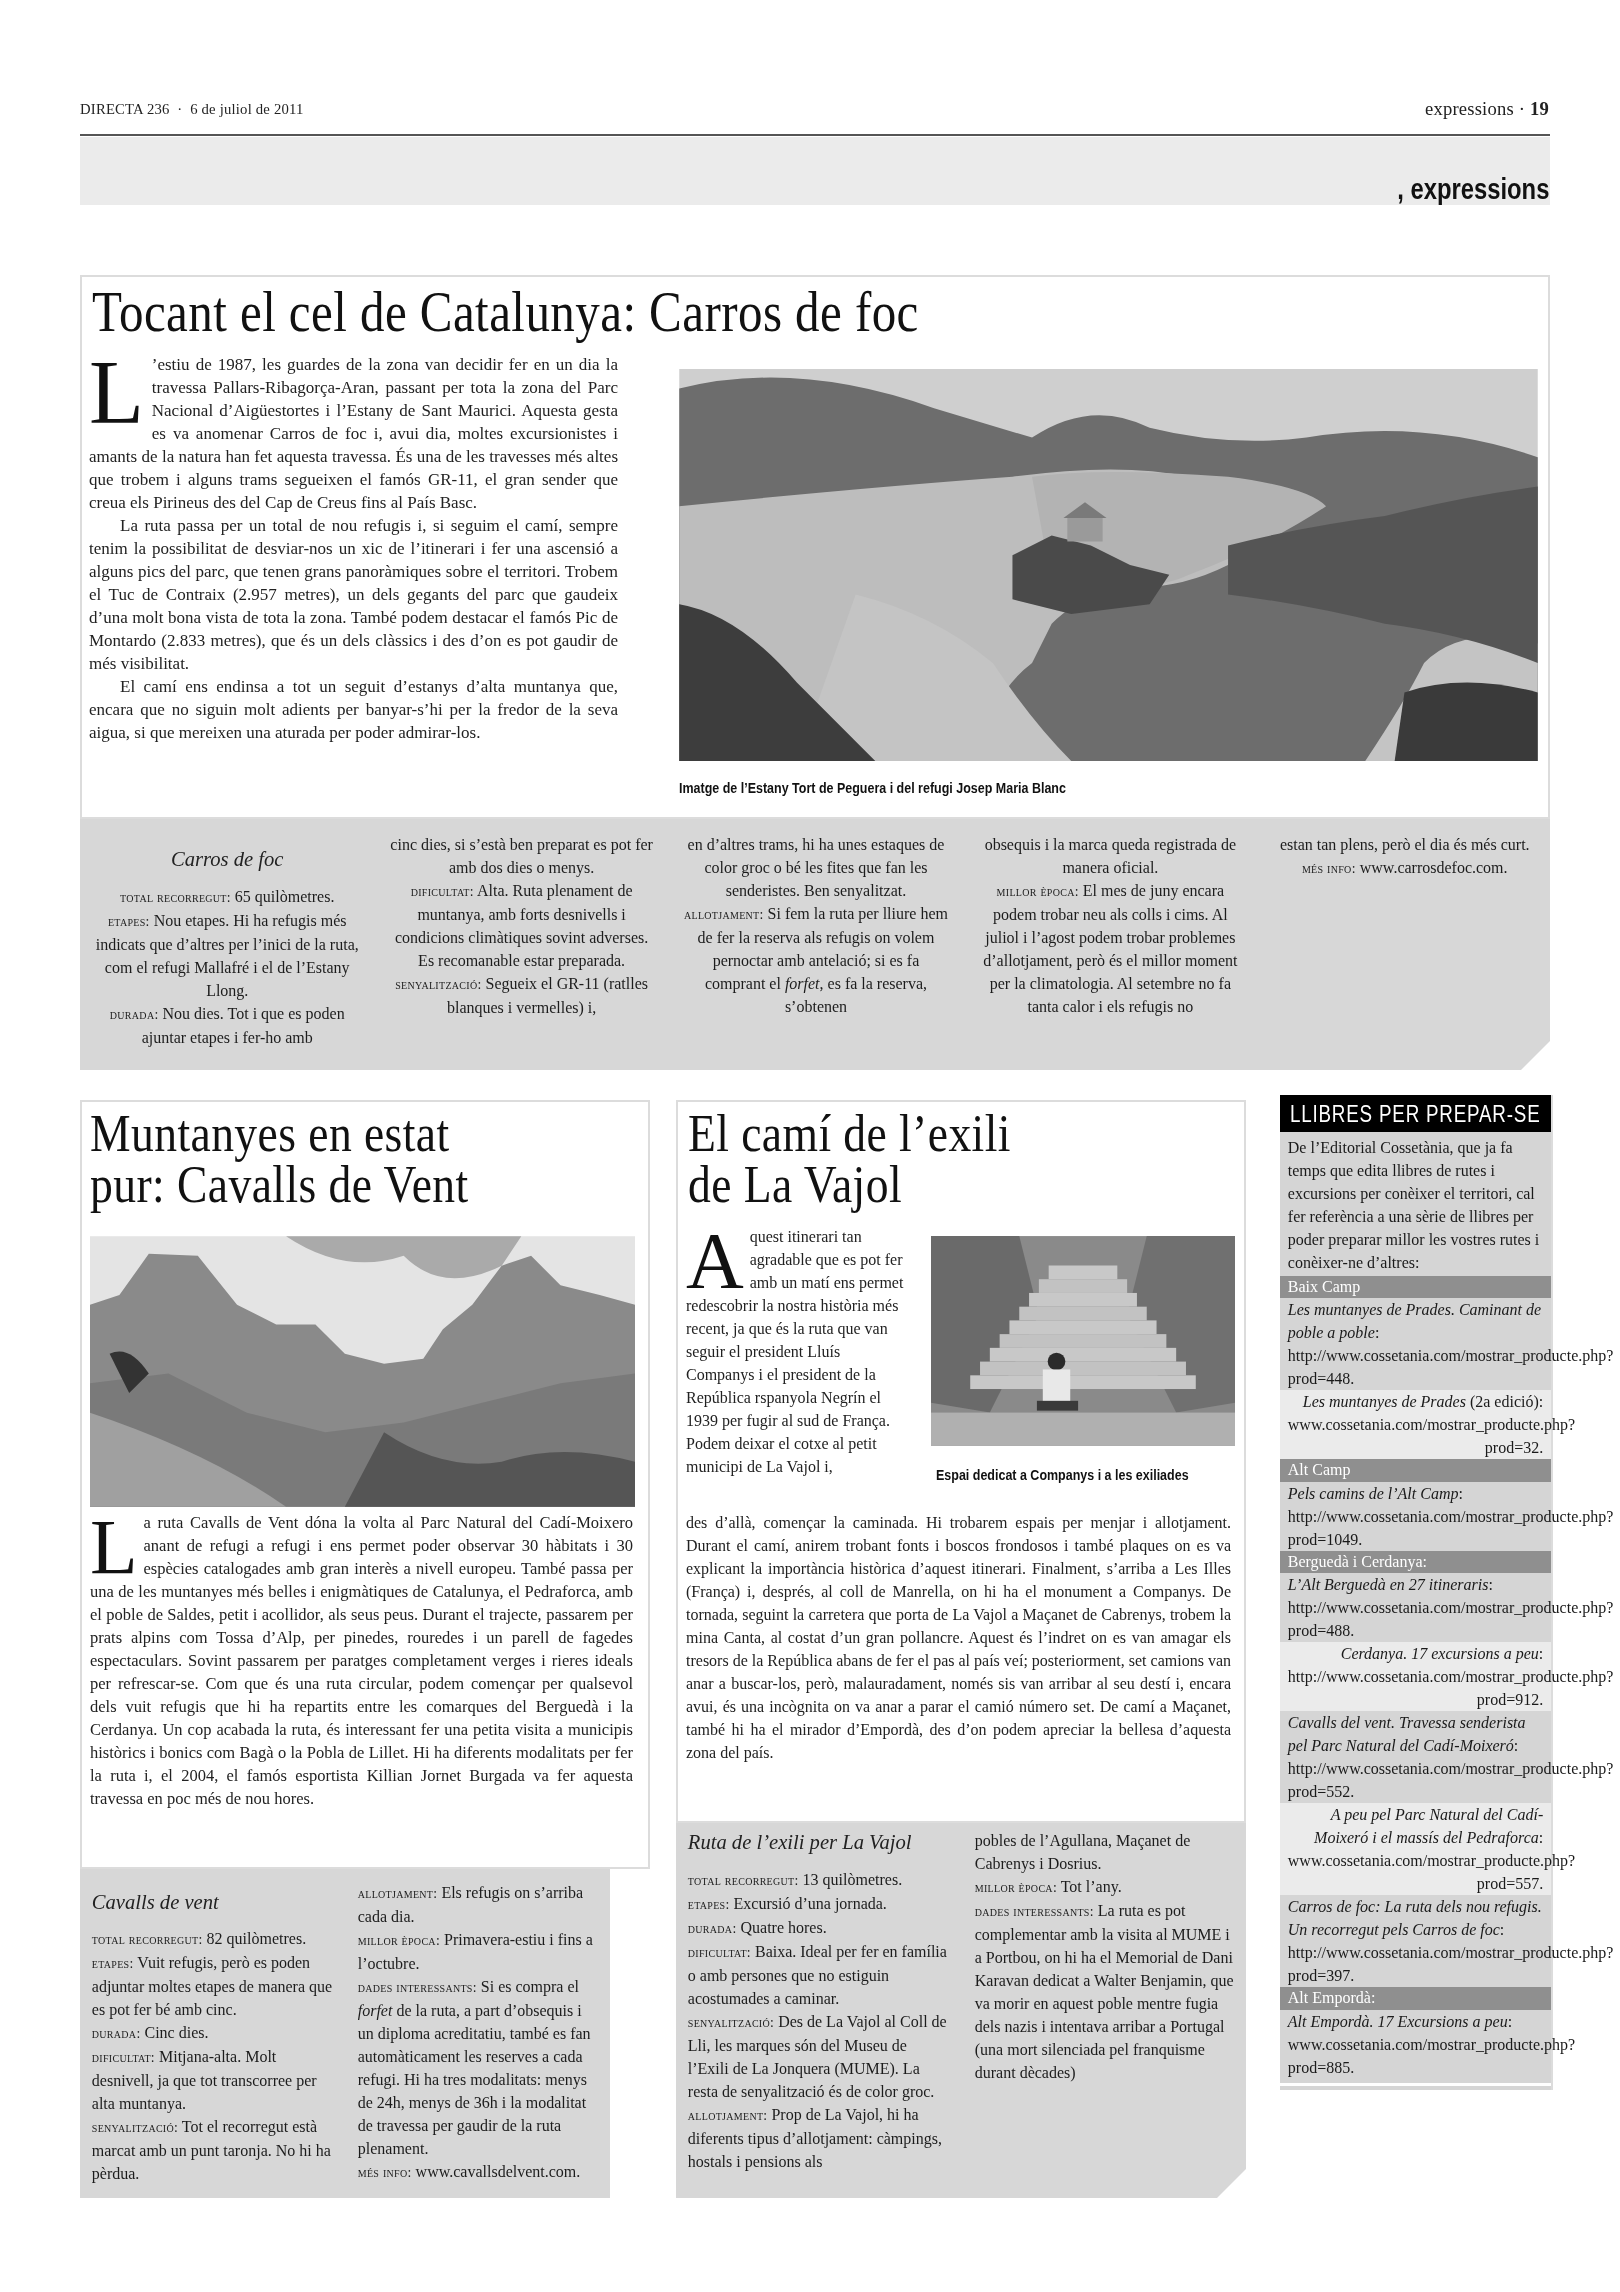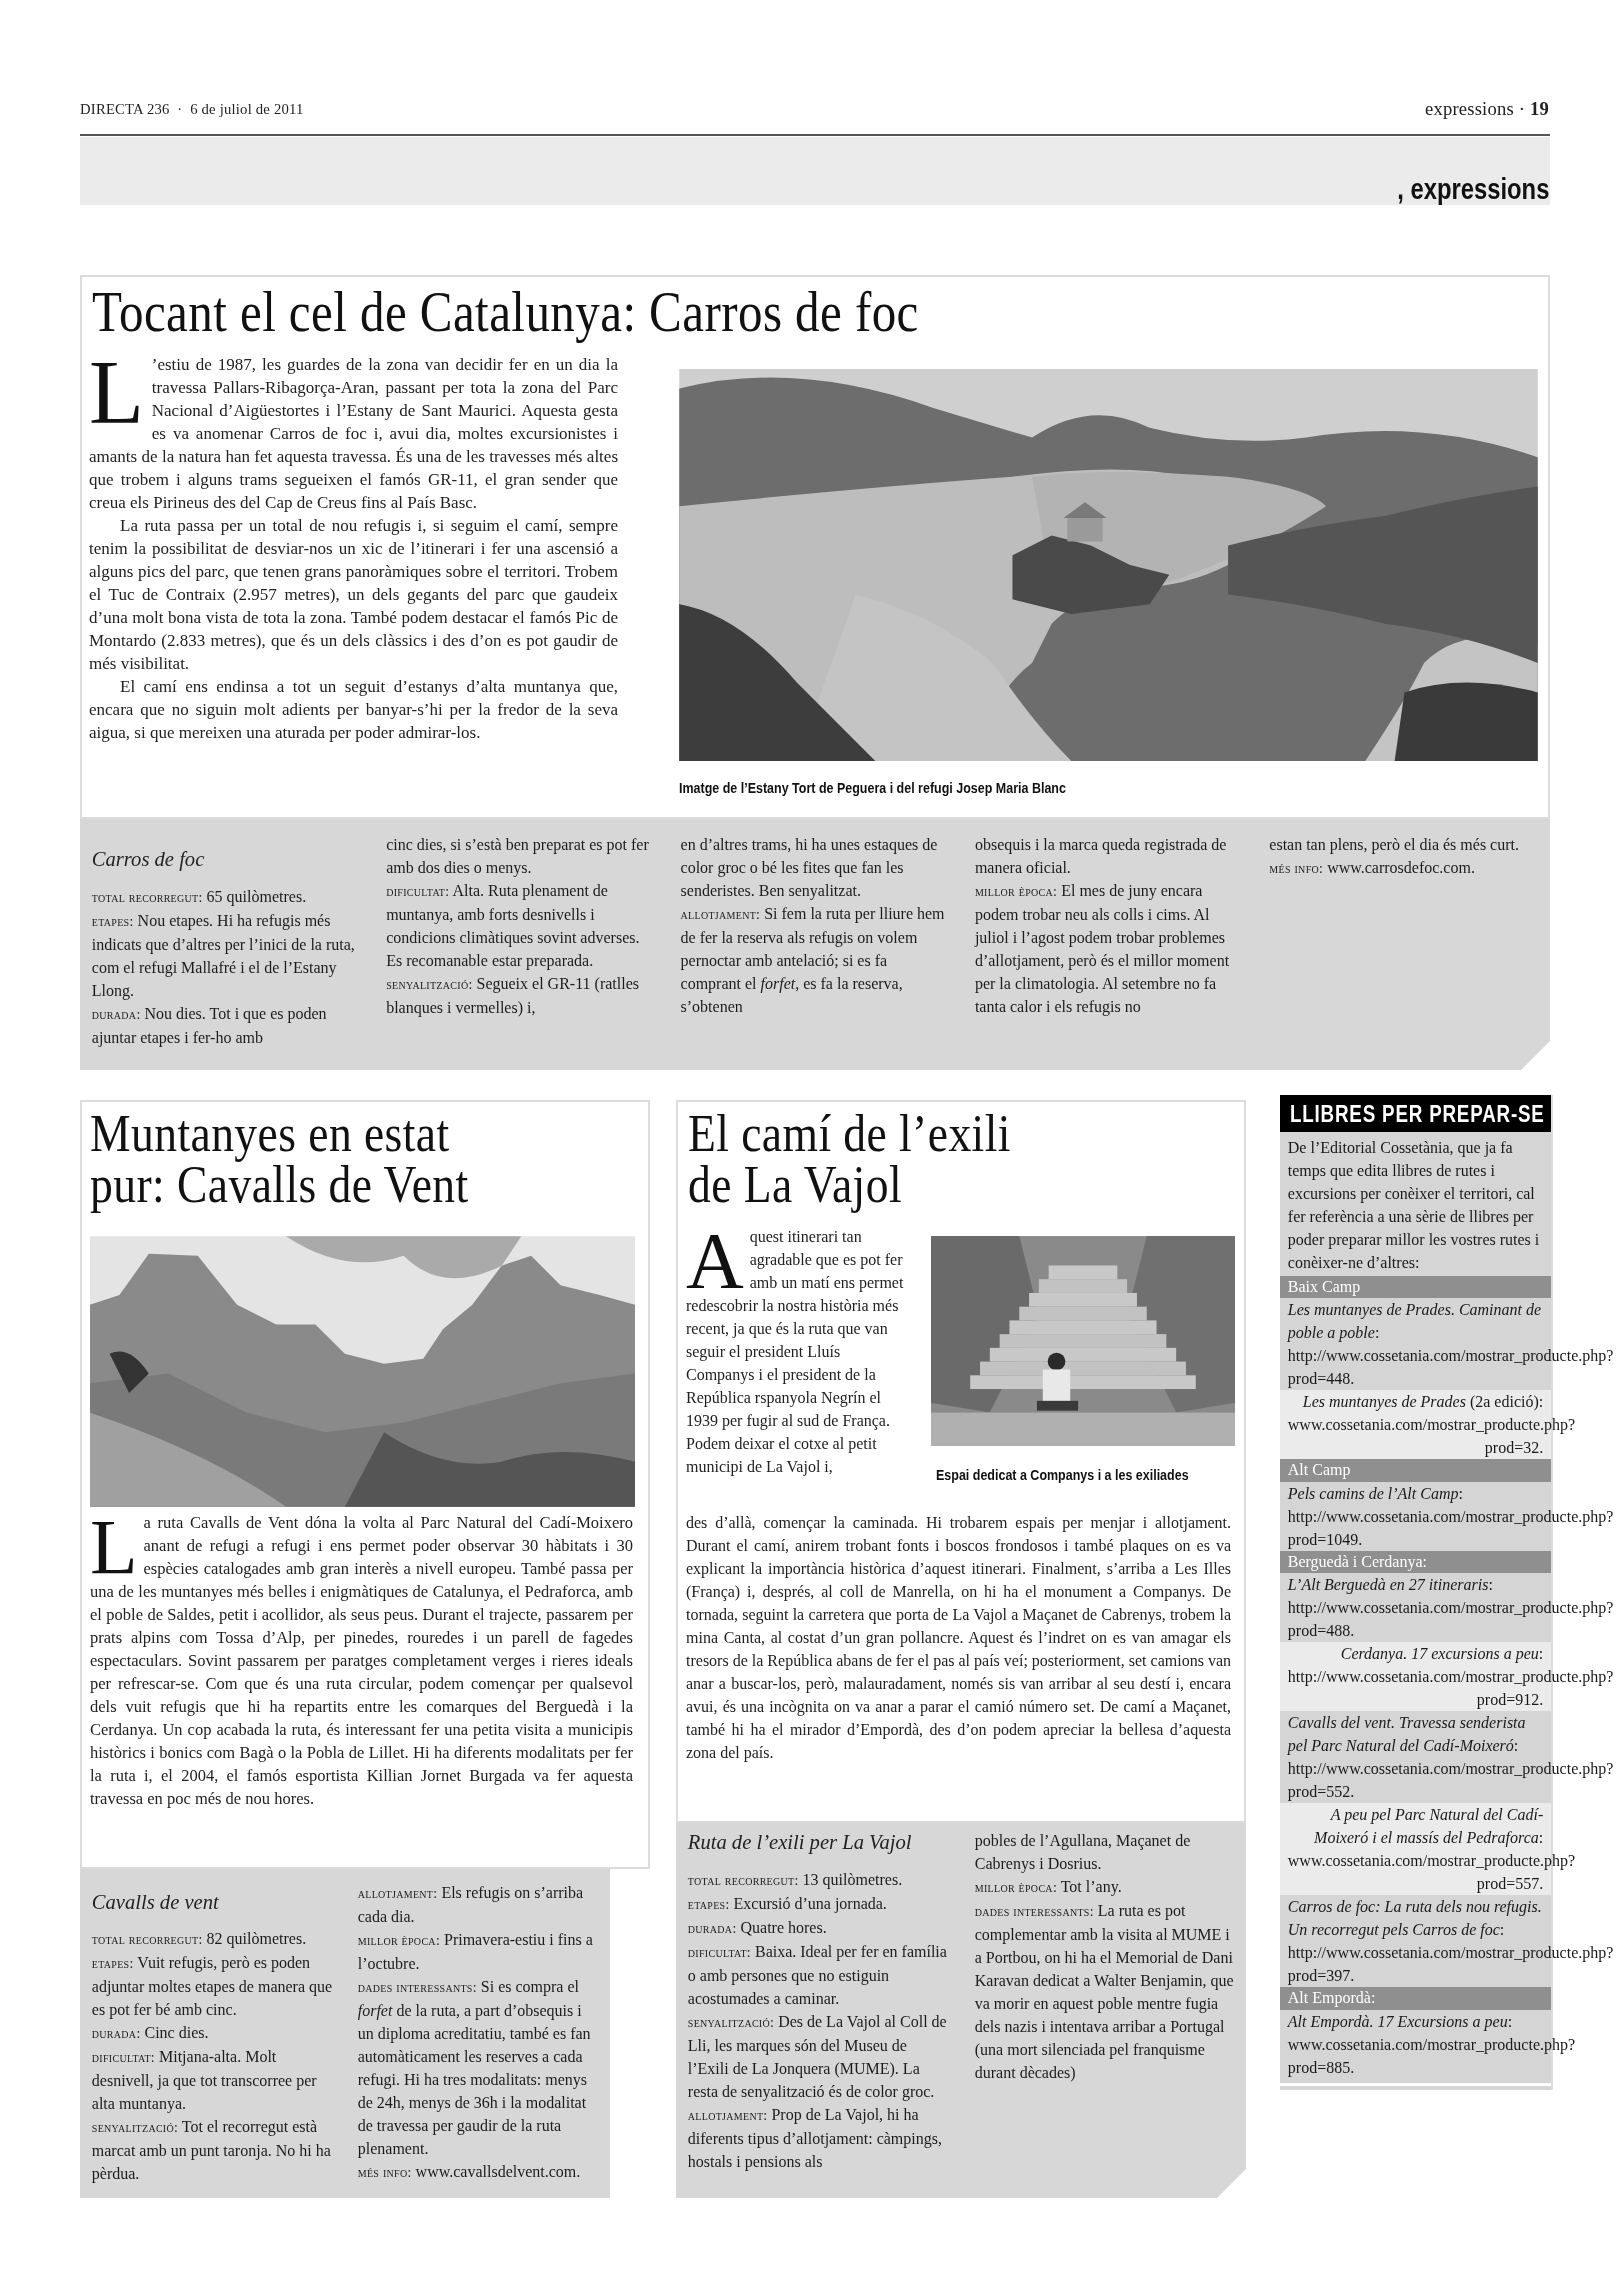--- a/index.html
+++ b/index.html
@@ -29,21 +29,21 @@
   
   .panel { background:#d7d7d7; box-sizing:border-box; }
   .panel-cols { display:flex; gap:27.4px; }
   .panel-col { font-family:"Liberation Serif", serif; font-size:16px; line-height:23px; color:#1c1c1c; }
   .panel-title { font-family:"Liberation Serif", serif; font-style:italic; font-size:20.6px; margin:9.8px 0 13.7px 0; color:#222; }
   .sc { font-variant:small-caps; text-transform:lowercase; font-size:13.7px; letter-spacing:0.3px; }
   .it { font-style:italic; }
   .corner { width:0; height:0; border-style:solid; }
 
   
-  .side-head { background:#000; color:#fff; font-family:"Liberation Sans", sans-serif; font-weight:bold; font-size:23.5px; padding:5.9px 7.8px 3.9px 9.8px; box-sizing:border-box; white-space:nowrap; }
+  .side-head { background:#000; color:#fff; font-family:"Liberation Sans", sans-serif; font-weight:normal; font-size:23.5px; padding:5.9px 7.8px 3.9px 9.8px; box-sizing:border-box; white-space:nowrap; }
   .side-head span { display:inline-block; transform:scaleX(0.8); transform-origin:left center; letter-spacing:1px; }
   .side-intro { background:#d5d5d5; font-family:"Liberation Serif", serif; font-size:16px; line-height:23px; padding:3.9px 7.8px 2px 7.8px; color:#1a1a1a; }
   .side-cat { background:#8f8f8f; color:#fff; font-family:"Liberation Serif", serif; font-size:16px; line-height:22.5px; padding:0 7.8px; }
   .side-item { font-family:"Liberation Serif", serif; font-size:16px; line-height:23px; padding:0 7.8px; color:#1a1a1a; }
   .side-item.dark { background:#d5d5d5; }
   .side-item.light { background:#ebebeb;text-align:right; }
 </style>
 </head>
 <body>
 
@@ -80,21 +80,21 @@
     <path d="M560 180 Q640 160 720 150 Q800 130 876 120 L876 300 Q800 270 720 260 Q640 240 560 230Z" fill="#555"></path>
     <path d="M340 190 L380 170 L420 180 L460 200 L500 210 L480 240 L400 250 L340 235Z" fill="#4a4a4a"></path>
     <rect x="396" y="150" width="36" height="26" fill="#9a9a9a"></rect>
     <path d="M392 152 L414 136 L436 152Z" fill="#7a7a7a"></path>
     <path d="M740 330 Q800 310 876 330 L876 400 L730 400Z" fill="#3a3a3a"></path>
   </svg>
 </div>
 <div class="abs caption" style="left:679px; top:780px;">Imatge de l’Estany Tort de Peguera i del refugi Josep Maria Blanc</div>
 
 <div class="abs panel" style="left:80px; top:819px; width:1470px; height:251px; padding:19.6px 9.8px 0 11.8px;">
-  <div class="panel-cols" style="gap:23.5px;">
+  <div class="panel-cols" style="gap:23.5px;text-align:center;">
     <div class="panel-col" style="width:271px;">
       <div class="panel-title">Carros de foc</div>
       <div><span class="sc">Total recorregut:</span><span> 65 quilòmetres.</span></div>
       <div><span class="sc">Etapes:</span><span> Nou etapes. Hi ha refugis més indicats que d’altres per l’inici de la ruta, com el refugi Mallafré i el de l’Estany Llong.</span></div>
       <div><span class="sc">Durada:</span><span> Nou dies. Tot i que es poden ajuntar etapes i fer-ho amb</span></div>
     </div>
     <div class="panel-col" style="width:271px; margin-top:-5.9px;">
       <div><span>cinc dies, si s’està ben preparat es pot fer amb dos dies o menys.</span></div>
       <div><span class="sc">Dificultat:</span><span> Alta. Ruta plenament de muntanya, amb forts desnivells i condicions climàtiques sovint adverses. Es recomanable estar preparada.</span></div>
       <div><span class="sc">Senyalització:</span><span> Segueix el GR-11 (ratlles blanques i vermelles) i,</span></div>

